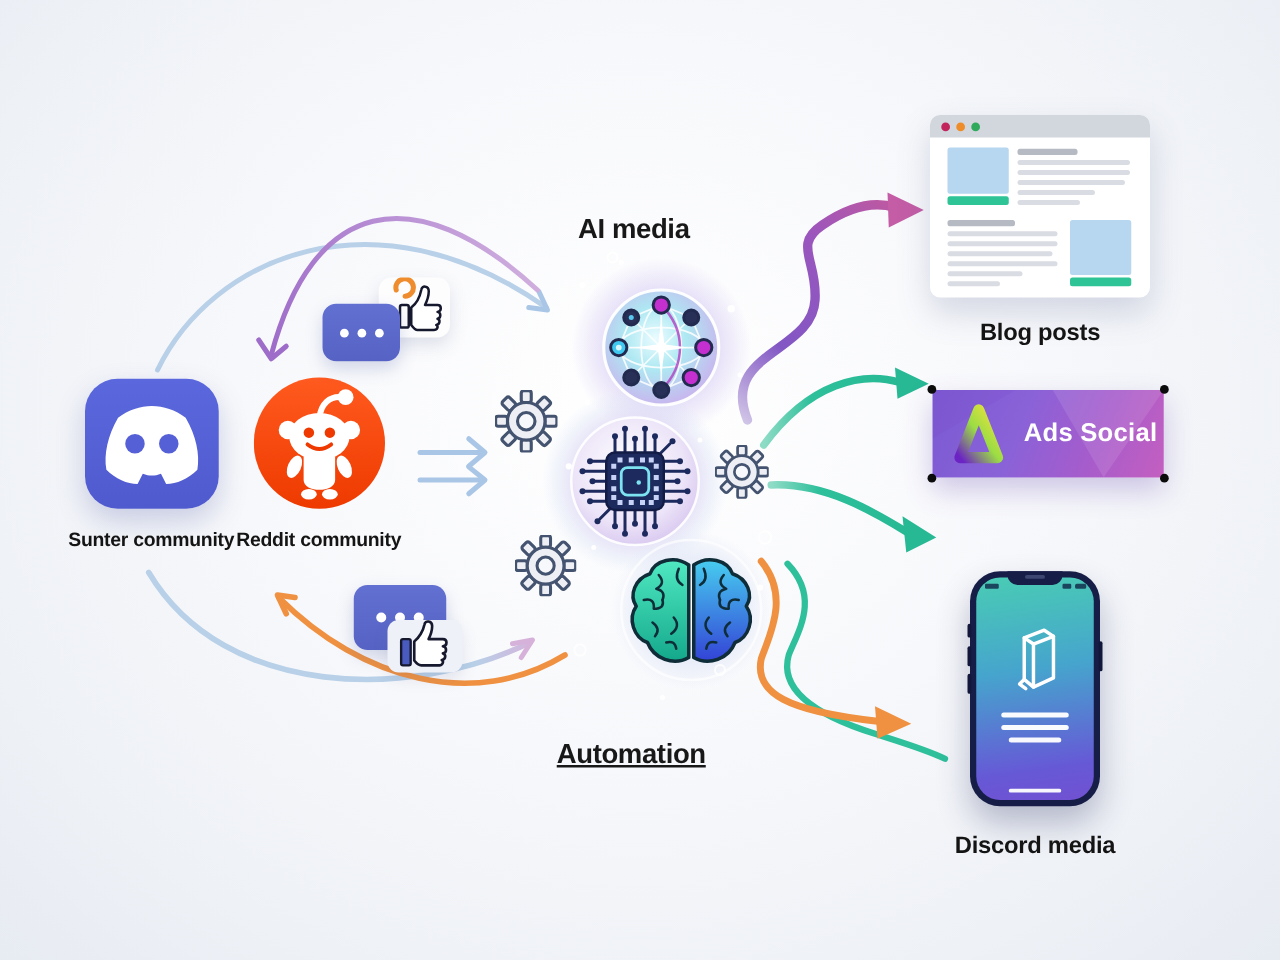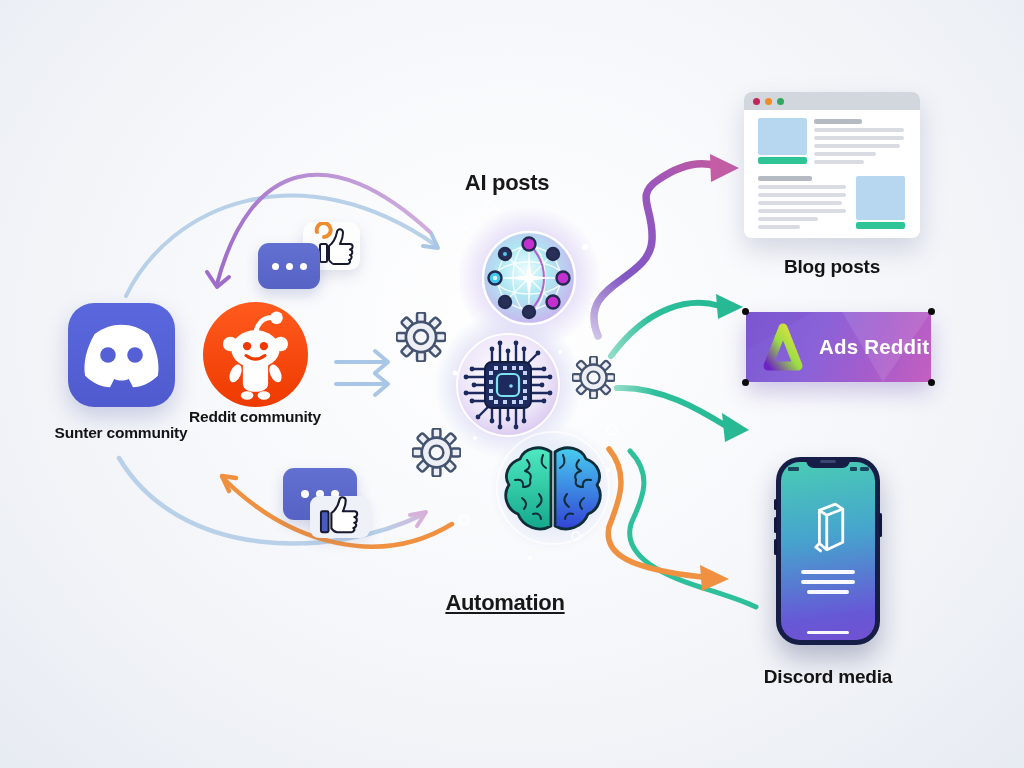--- a/index.html
+++ b/index.html
@@ -346,21 +346,21 @@
       <circle cx="42" cy="42" r="4" fill="#ee3a00"></circle>
         <circle cx="58" cy="42" r="4" fill="#ee3a00"></circle>
       <path d="M41,51 Q50,58 59,51" stroke="#ee3a00" stroke-width="3" fill="none" stroke-linecap="round"></path>
       <ellipse cx="31" cy="68" rx="5" ry="9" fill="#fff" transform="rotate(24 31 68)"></ellipse>
       <ellipse cx="69" cy="68" rx="5" ry="9" fill="#fff" transform="rotate(-24 69 68)"></ellipse>
       <path d="M38,61 C38,56 62,56 62,61 L62,78 C62,88 38,88 38,78 Z" fill="#fff"></path>
       <ellipse cx="42" cy="89" rx="6" ry="4" fill="#fff"></ellipse>
         <ellipse cx="58" cy="89" rx="6" ry="4" fill="#fff"></ellipse>
     </svg>
   </div>
-  <div class="node-label" style="left:174px;top:408px;width:162px;">Reddit community</div>
+  <div class="node-label" style="left:174px;top:424px;width:162px;">Reddit community</div>
 
   <div class="white-bubble" style="left:303px;top:222px;width:57px;height:48px;">
     <svg width="57" height="48" viewBox="0 0 57 48">
       <path d="M14,10 a7,7 0 1 1 7,5" stroke="#ee8c2e" stroke-width="4" fill="none" stroke-linecap="round"></path>
       <rect x="17" y="22" width="7" height="18" rx="1.5" fill="#fff" stroke="#16182e" stroke-width="2"></rect>
       <path d="M26,38 L26,24 C30,21 33,15 34,10 C34.5,6 40,6.5 40,11 C40,15 38.5,19 37,22 L47,22 C50.5,22 50.5,27 47,27.5 C50,28 50,32.5 47,33 C49.5,33.7 49,37.5 46,38 C48,39 47,42 44,42 L31,42 C29,42 27.5,40 26,38 Z" fill="#fff" stroke="#16182e" stroke-width="2" stroke-linejoin="round"></path>
     </svg>
   </div>
   <div class="bubble" style="left:258px;top:243px;width:62px;height:46px;">
     <span class="dot"></span>
@@ -373,21 +373,21 @@
       <span class="dot" style="width:8px;height:8px;"></span>
       <span class="dot" style="width:8px;height:8px;"></span>
   </div>
   <div class="light-panel" style="left:310px;top:496px;width:60px;height:42px;">
     <svg width="60" height="42" viewBox="0 0 60 44">
       <rect x="10" y="16" width="8" height="22" rx="1.5" fill="#4a5bbf" stroke="#16182e" stroke-width="2"></rect>
       <path d="M21,34 L21,18 C25,15 28.5,9 29.5,4 C30,0 36,0.5 36,5 C36,9 34.5,13 33,16 L45,16 C49,16 49,21.5 45,22 C48.5,22.7 48.5,27.5 45,28 C48,28.8 47.5,33 44,33.5 C46,34.5 45,38 42,38 L27,38 C24.5,38 22.5,36 21,34 Z" fill="#fff" stroke="#16182e" stroke-width="2.2" stroke-linejoin="round"></path>
     </svg>
   </div>
 
-  <div class="section-label" style="left:427px;top:170px;width:160px;">AI posts</div>
+  <div class="section-label" style="left:427px;top:170px;width:160px;">AI media</div>
   <div class="section-label" style="left:425px;top:590px;width:160px;text-decoration:underline;">Automation</div>
 
   <div class="blog-card">
     <div class="blog-head">
       <span class="bdot" style="background:#c2255c;"></span>
       <span class="bdot" style="background:#ef8c2a;"></span>
       <span class="bdot" style="background:#2faa5c;"></span>
     </div>
     <div class="imgblk" style="left:14px;top:26px;width:49px;height:37px;"></div>
     <div class="greenbar" style="left:14px;top:65px;width:49px;"></div>
@@ -415,21 +415,21 @@
     <svg width="48" height="52" viewBox="0 0 48 52" style="position:relative;margin-left:13px;">
       <path d="M9,45 L24,7 L39,45 Z" fill="none" stroke="url(#gradTriLogoRef)" stroke-width="9" stroke-linejoin="round"></path>
       <defs>
         <linearGradient id="gradTriLogoRef" x1="0" y1="1" x2="1" y2="0">
           <stop offset="0%" stop-color="#6b23c4"></stop>
             <stop offset="50%" stop-color="#9bdd44"></stop>
             <stop offset="100%" stop-color="#f2e23c"></stop>
         </linearGradient>
       </defs>
     </svg>
-    <div class="banner-text">Ads Reddit</div>
+    <div class="banner-text">Ads Social</div>
     <div class="handle" style="left:-4px;top:-4px;"></div>
     <div class="handle" style="right:-4px;top:-4px;"></div>
     <div class="handle" style="left:-4px;bottom:-4px;"></div>
     <div class="handle" style="right:-4px;bottom:-4px;"></div>
   </div>
 
   <div class="phone">
     <div class="sbtn" style="left:-2px;top:42px;height:11px;"></div>
     <div class="sbtn" style="left:-2px;top:60px;height:16px;"></div>
     <div class="sbtn" style="left:-2px;top:82px;height:16px;"></div>

